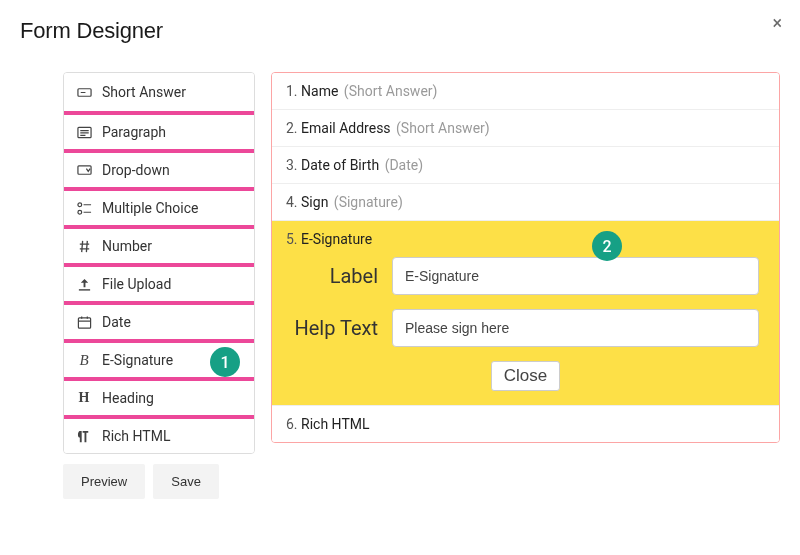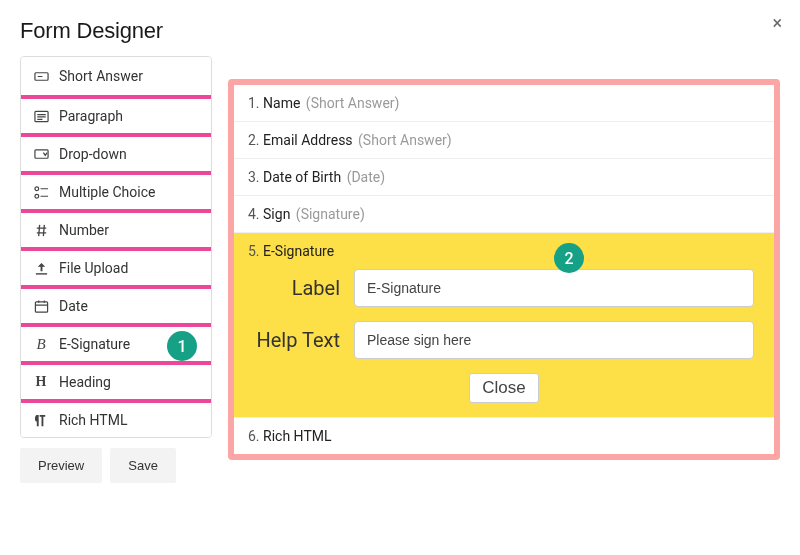--- a/index.html
+++ b/index.html
@@ -14,36 +14,37 @@
     width: 800px;
     height: 555px;
     position: relative;
     padding: 18px 20px 20px 20px;
   }
   .title {
     font-family: "Google Sans", "Product Sans", -apple-system, Arial, sans-serif;
     font-size: 22px;
     font-weight: 500;
     letter-spacing: -0.2px;
-    margin: 0 0 12px 0;
+    margin: 0 0 28px 0;
     color: #1a1a1a;
   }
   .close-x {
     position: absolute;
     top: 14px;
     right: 18px;
     font-size: 18px;
     color: #6b6b6b;
     cursor: pointer;
     line-height: 1;
   }
   .layout {
     display: flex;
     gap: 16px;
-    align-items: center;
+    align-items: flex-start;
+    margin-left: 43px;
   }
   
   .sidebar {
     width: 192px;
     flex: 0 0 192px;
   }
   .palette {
     border: 1px solid #ddd;
     border-radius: 4px;
     overflow: hidden;
@@ -84,21 +85,21 @@
     border: none;
     padding: 10px 18px;
     font-size: 13px;
     color: #333;
     cursor: pointer;
     border-radius: 2px;
   }
   
   .canvas {
     flex: 1;
-    border: 6px solid #fca5a5;
+    border: 1px solid #fca5a5;
     border-radius: 4px;
     overflow: hidden;
   }
   .field-row {
     padding: 10px 14px;
     border-top: 1px solid #eee;
     font-size: 14px;
     background: #fff;
     cursor: pointer;
   }

